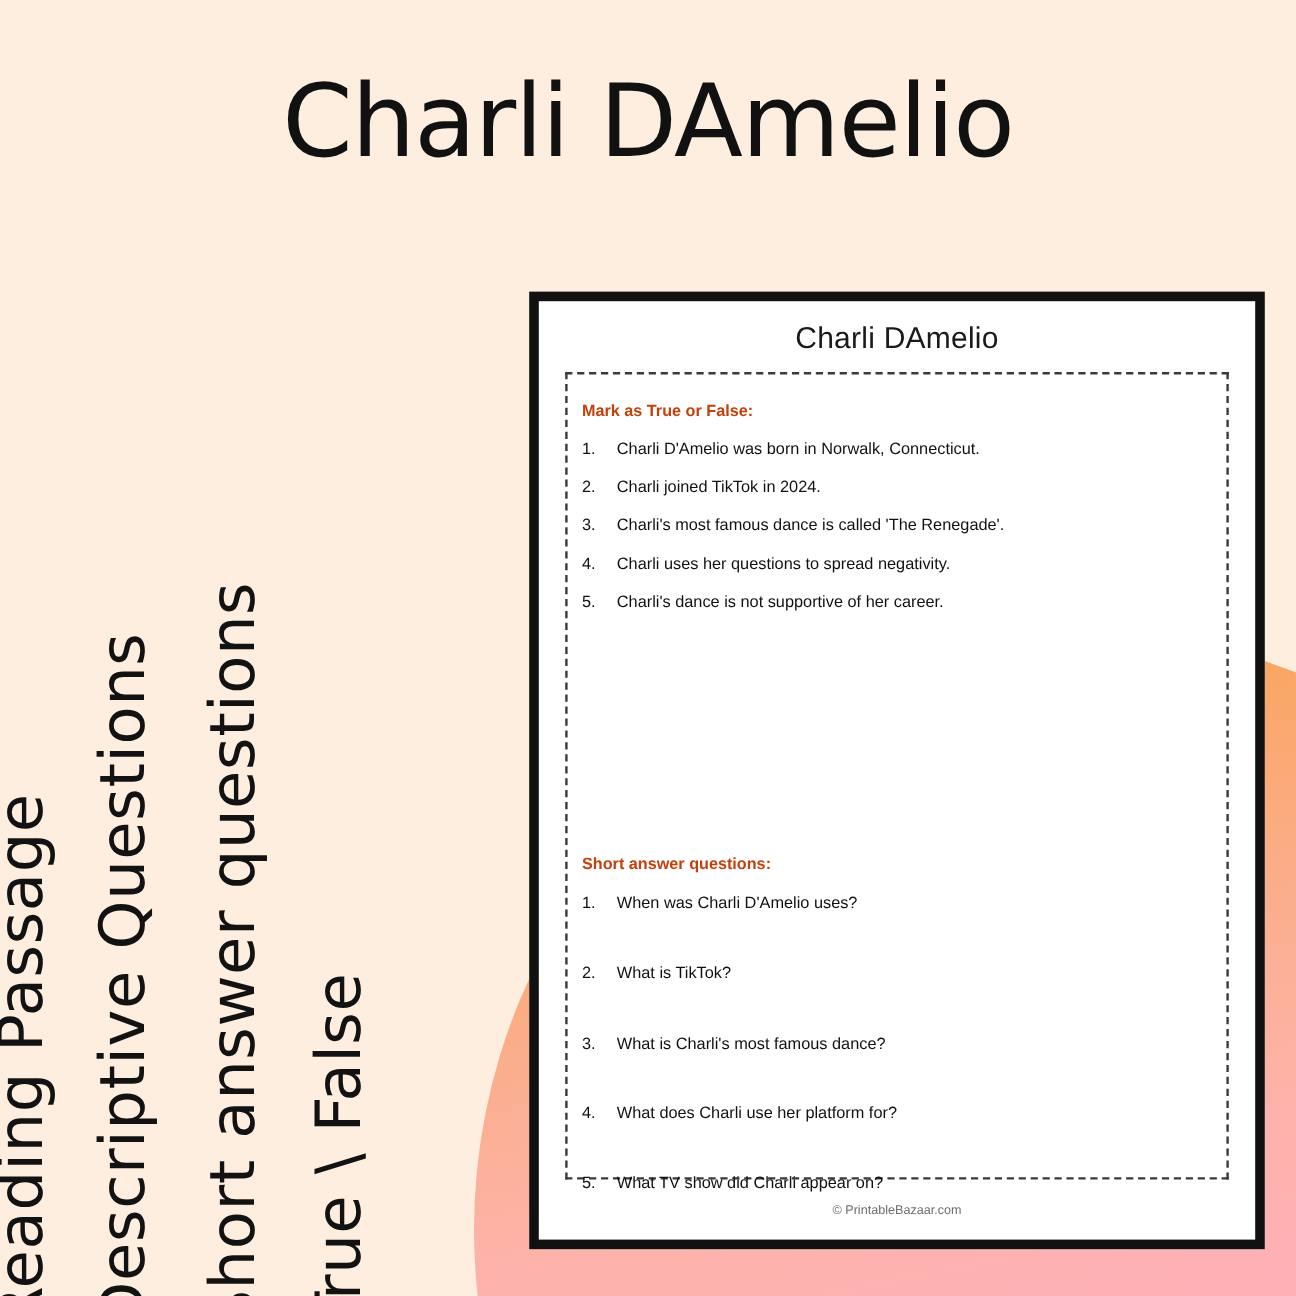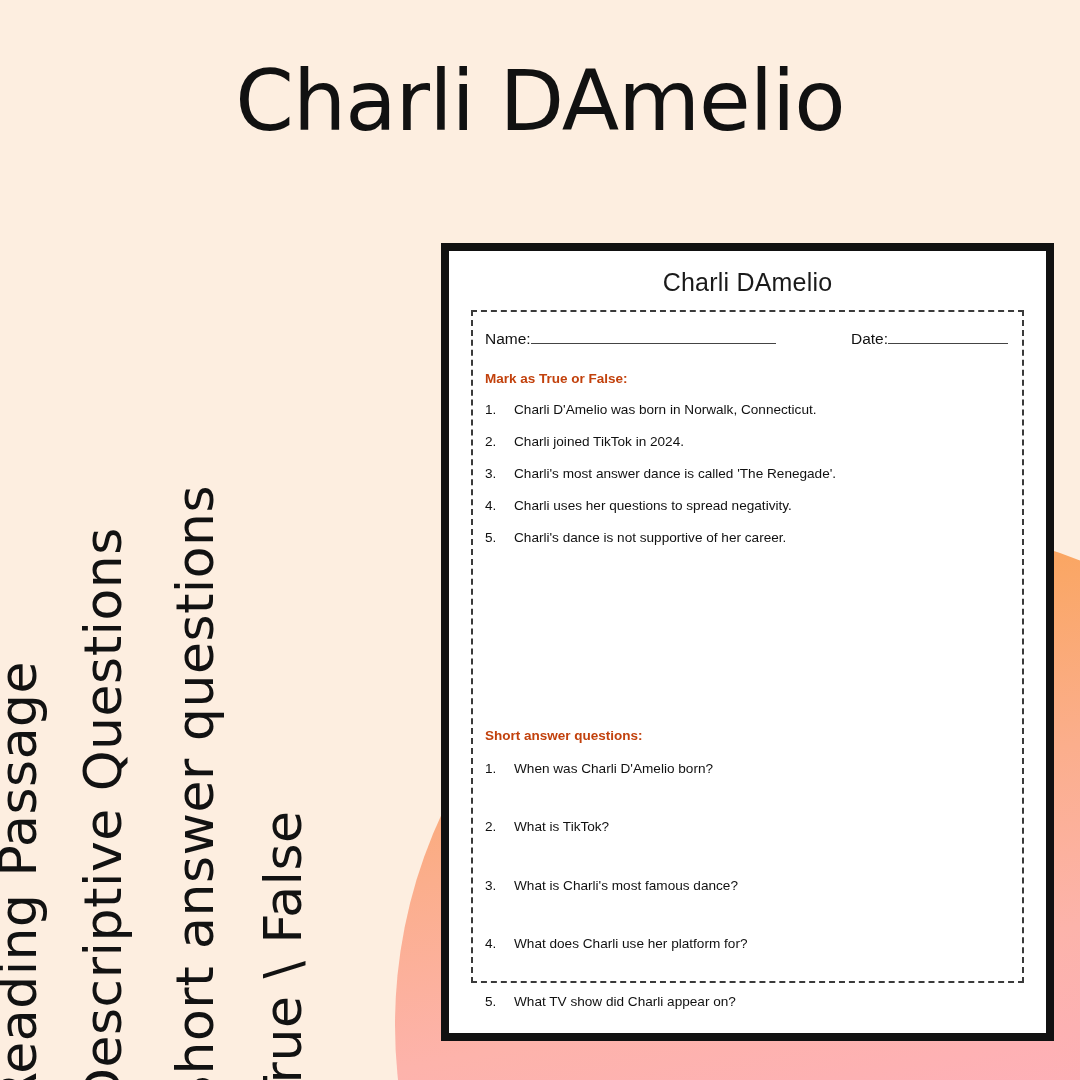--- a/index.html
+++ b/index.html
@@ -114,21 +114,21 @@
   #namedate-spacer { flex: 1 1 auto; min-width: 10px; }
 
   
   .section-heading {
     font-size: 13.5px;
     font-weight: bold;
     color: #c2410c;
     padding-left: 12px;
   }
   #tf-heading { margin-top: 23px; }
-  #sa-heading { margin-top: 16px; }
+  #sa-heading { margin-top: 0; }
 
   
   .qlist { list-style: none; margin: 0; padding: 0; }
   .qrow {
     display: flex;
     font-size: 13.6px;
     color: #111;
     padding-left: 12px;
     line-height: 1.2;
   }
@@ -166,63 +166,52 @@
 <div class="vlabel" id="vlabel-descript">Descriptive Questions</div>
 <div class="vlabel" id="vlabel-shortans">Short answer questions</div>
 <div class="vlabel" id="vlabel-truefalse">True \ False</div>
 
 <div id="worksheet">
 
   <div id="worksheet-title">Charli DAmelio</div>
 
   <div id="worksheet-body">
 
-    <div id="namedate-row">
-      <div class="field-group">
-        <span class="field-label">Name:</span>
-        <span class="field-rule" id="name-rule"></span>
-      </div>
-      <div id="namedate-spacer"></div>
-      <div class="field-group">
-        <span class="field-label">Date:</span>
-        <span class="field-rule" id="date-rule"></span>
-      </div>
-    </div>
 
     <div class="section-heading" id="tf-heading">Mark as True or False:</div>
 
     <ul class="qlist" id="tf-list">
         <li class="qrow">
           <span class="qnum">1.</span>
           <span class="qtext">Charli D'Amelio was born in Norwalk, Connecticut.</span>
         </li>
         <li class="qrow">
           <span class="qnum">2.</span>
           <span class="qtext">Charli joined TikTok in 2024.</span>
         </li>
         <li class="qrow">
           <span class="qnum">3.</span>
-          <span class="qtext">Charli's most answer dance is called 'The Renegade'.</span>
+          <span class="qtext">Charli's most famous dance is called 'The Renegade'.</span>
         </li>
         <li class="qrow">
           <span class="qnum">4.</span>
           <span class="qtext">Charli uses her questions to spread negativity.</span>
         </li>
         <li class="qrow">
           <span class="qnum">5.</span>
           <span class="qtext">Charli's dance is not supportive of her career.</span>
         </li>
       </ul>
 
     <div id="sa-block">
       <div class="section-heading" id="sa-heading">Short answer questions:</div>
       <ul class="qlist" id="sa-list">
           <li class="qrow">
             <span class="qnum">1.</span>
-            <span class="qtext">When was Charli D'Amelio born?</span>
+            <span class="qtext">When was Charli D'Amelio uses?</span>
           </li>
           <li class="qrow">
             <span class="qnum">2.</span>
             <span class="qtext">What is TikTok?</span>
           </li>
           <li class="qrow">
             <span class="qnum">3.</span>
             <span class="qtext">What is Charli's most famous dance?</span>
           </li>
           <li class="qrow">
@@ -231,13 +220,14 @@
           </li>
           <li class="qrow">
             <span class="qnum">5.</span>
             <span class="qtext">What TV show did Charli appear on?</span>
           </li>
         </ul>
     </div>
 
   </div>
 
+  <div id="worksheet-footer">© PrintableBazaar.com</div>
 </div>
 
 </body></html>

